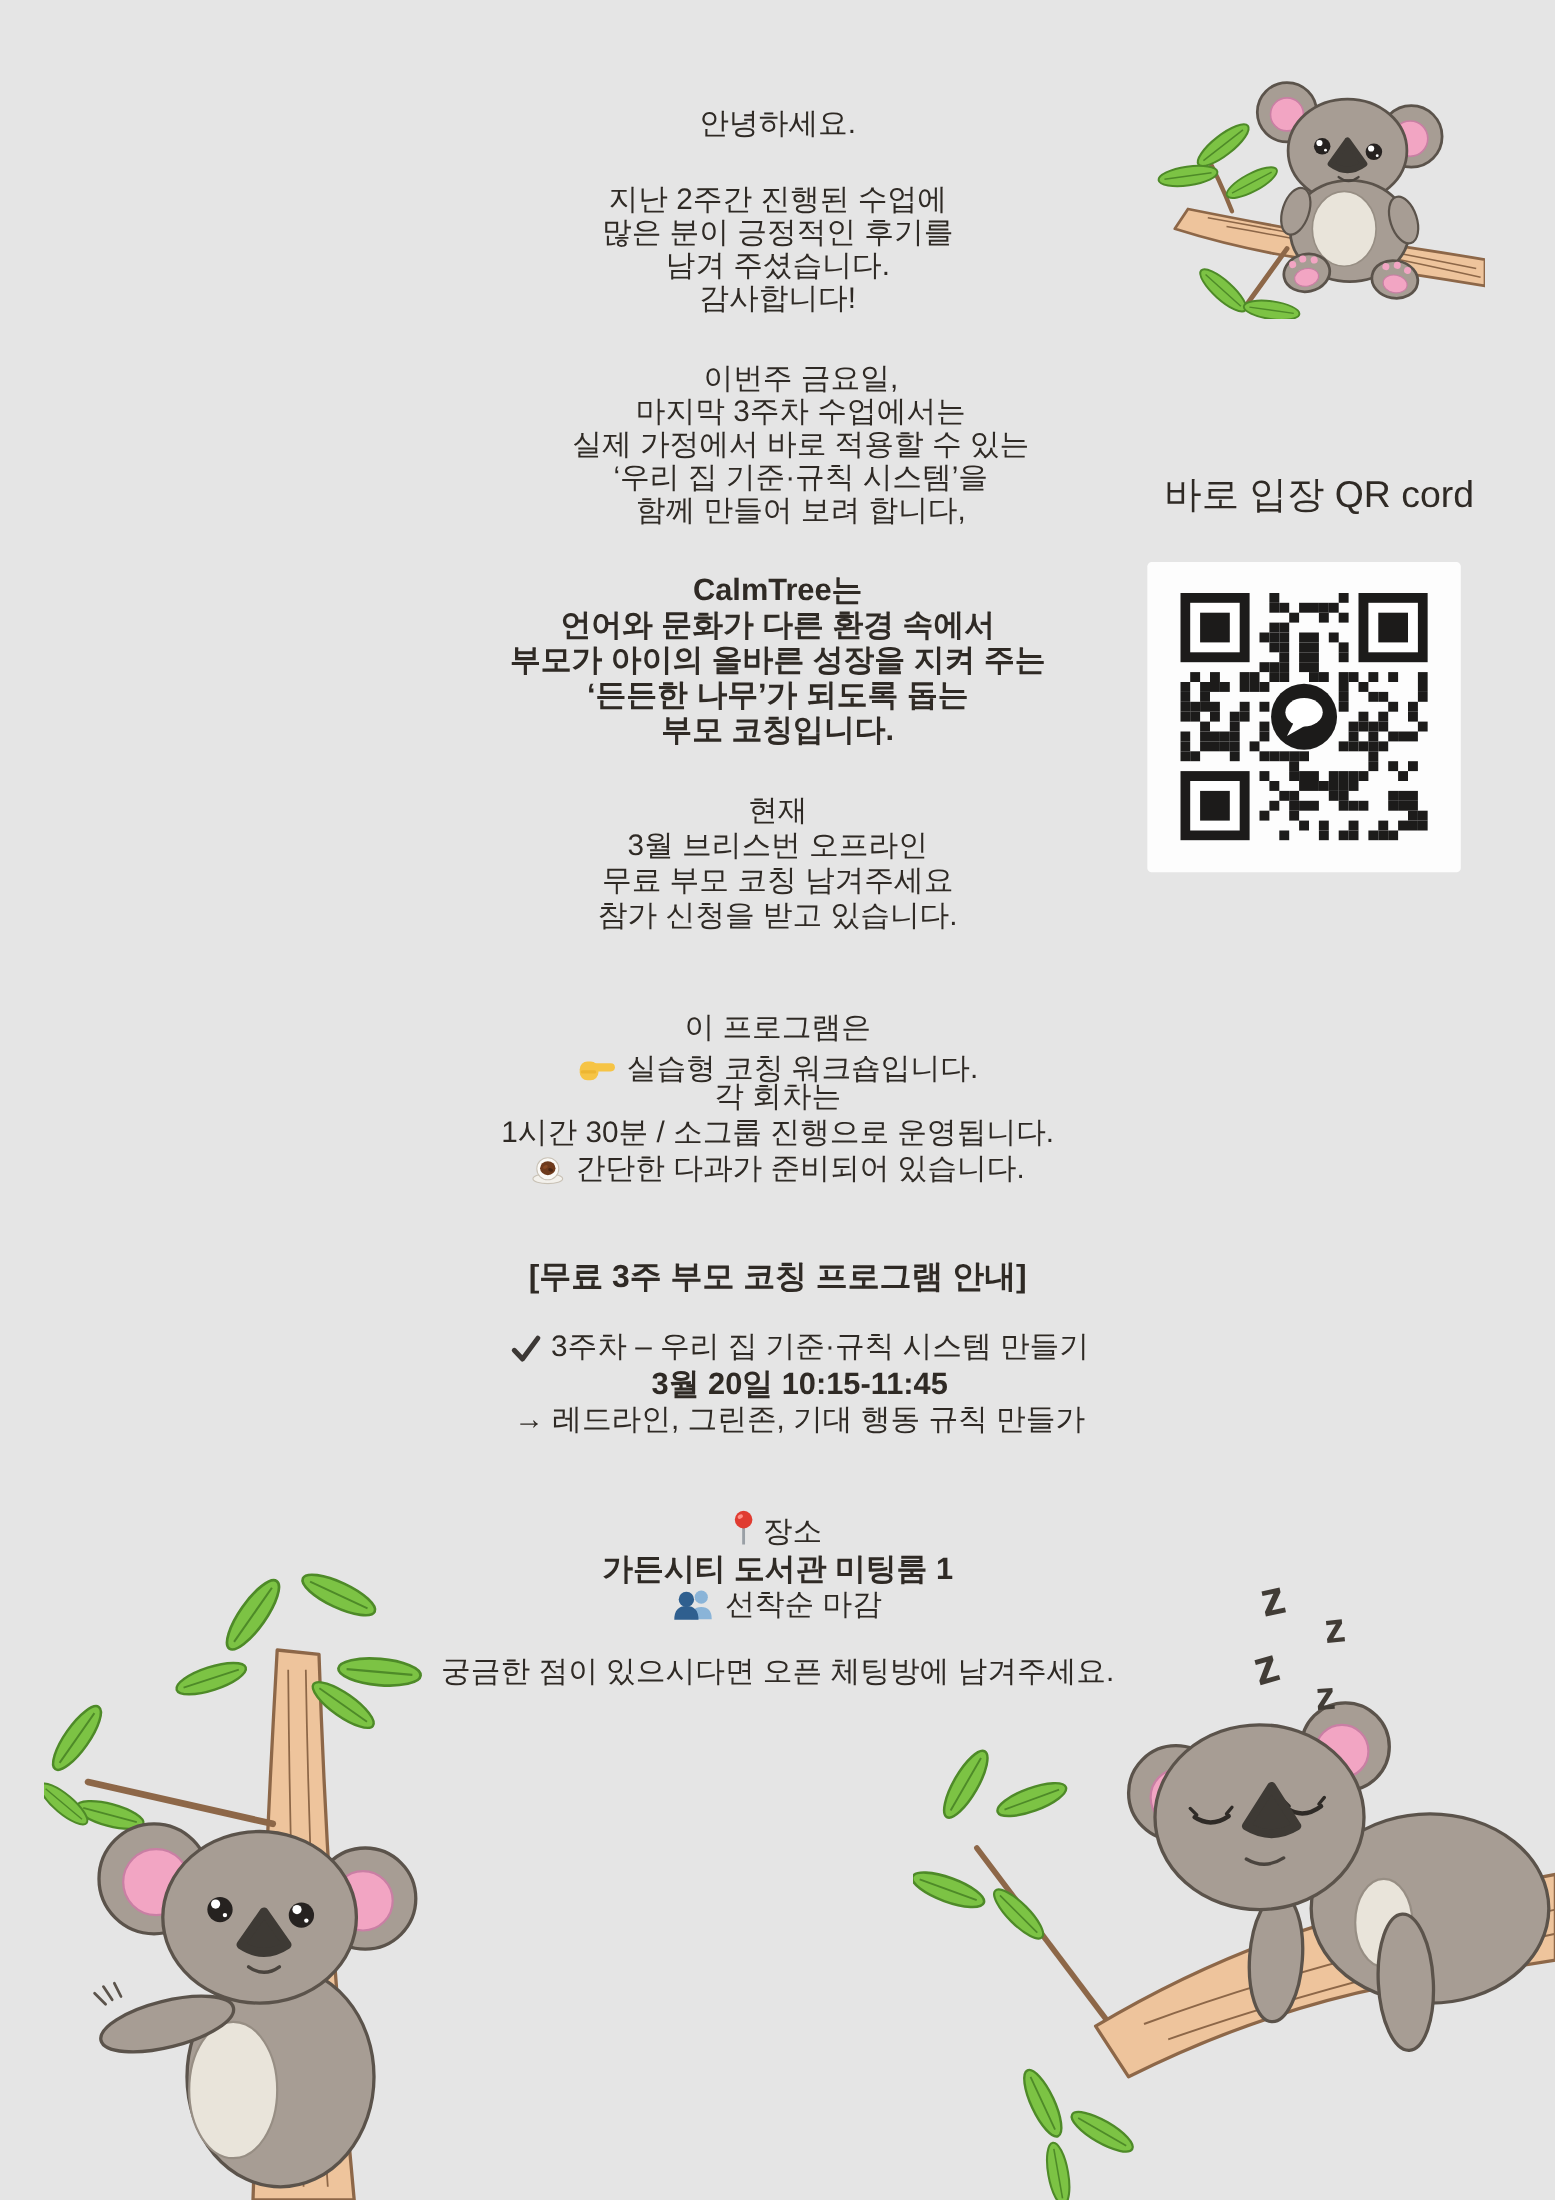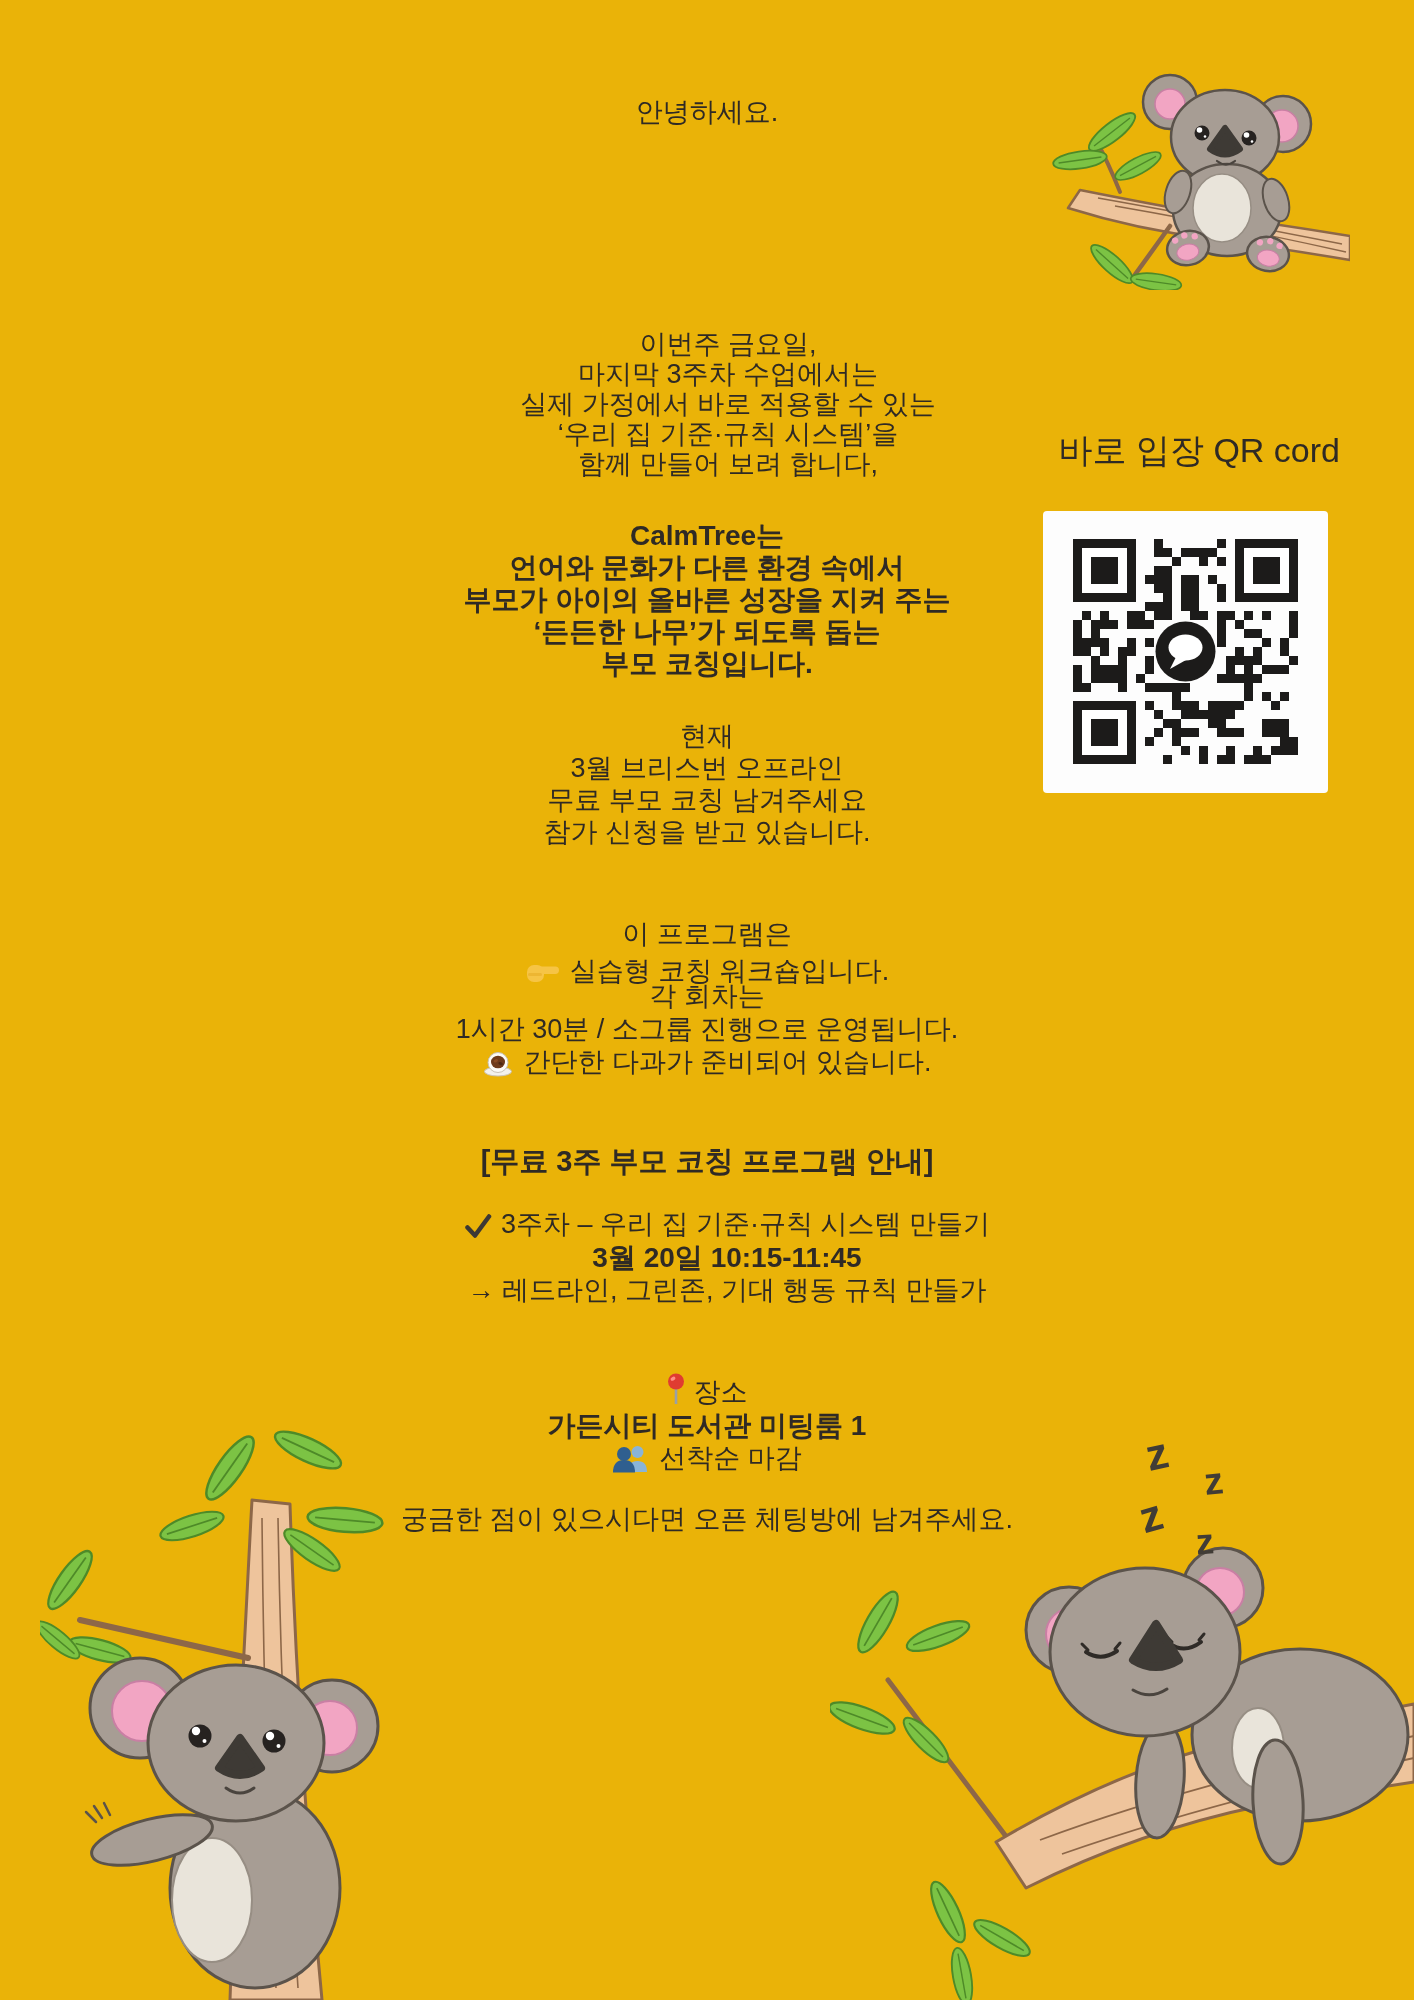--- a/index.html
+++ b/index.html
@@ -3,21 +3,21 @@
 <meta charset="utf-8">
 <style>
   html,body{margin:0;padding:0;}
   body{
     font-family:"Liberation Sans","DejaVu Sans",sans-serif;
     background:#fdecd4;
   }
   #page{
     position:relative;
     width:1414px;height:2000px;
-    background:#eab308;
+    background:#e5e5e5;
     overflow:hidden;
     color:#2f2a25;
   }
   .t{
     position:absolute;left:0;width:1414px;
     text-align:center;
     font-size:27px;line-height:30px;
     color:#2f2a25;
     letter-spacing:0;
   }
@@ -54,20 +54,26 @@
     </g>
   </defs>
 </svg>
 
 <div id="page">
 
   <div class="t" style="top:97px;">
     <span class="ln">안녕하세요.</span>
   </div>
 
+  <div class="t" style="top:166px;">
+    <span class="ln">지난 2주간 진행된 수업에</span>
+    <span class="ln">많은 분이 긍정적인 후기를</span>
+    <span class="ln">남겨 주셨습니다.</span>
+    <span class="ln">감사합니다!</span>
+  </div>
 
   <div class="t" style="top:329px;margin-left:21px;">
     <span class="ln">이번주 금요일,</span>
     <span class="ln">마지막 3주차 수업에서는</span>
     <span class="ln">실제 가정에서 바로 적용할 수 있는</span>
     <span class="ln">‘우리 집 기준·규칙 시스템’을</span>
     <span class="ln">함께 만들어 보려 합니다,</span>
   </div>
 
   <div class="t bold" style="top:520px;line-height:32px;">

